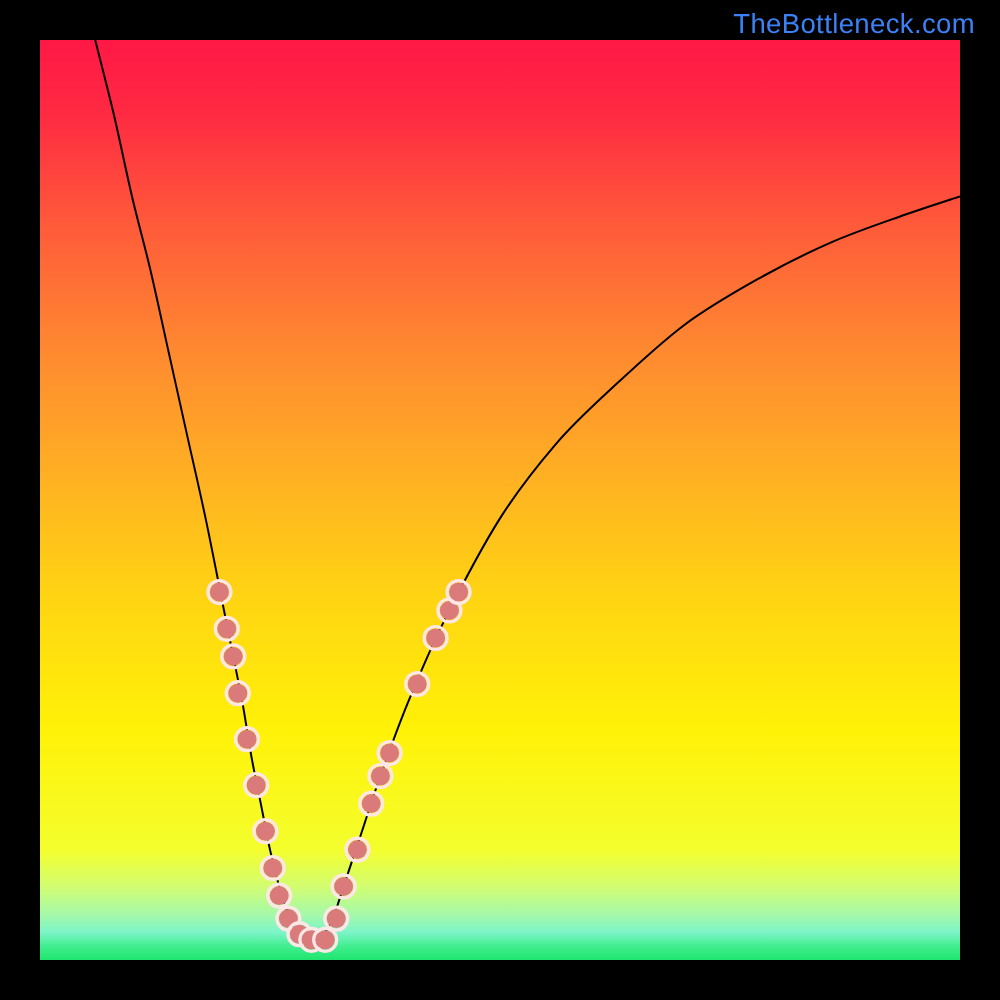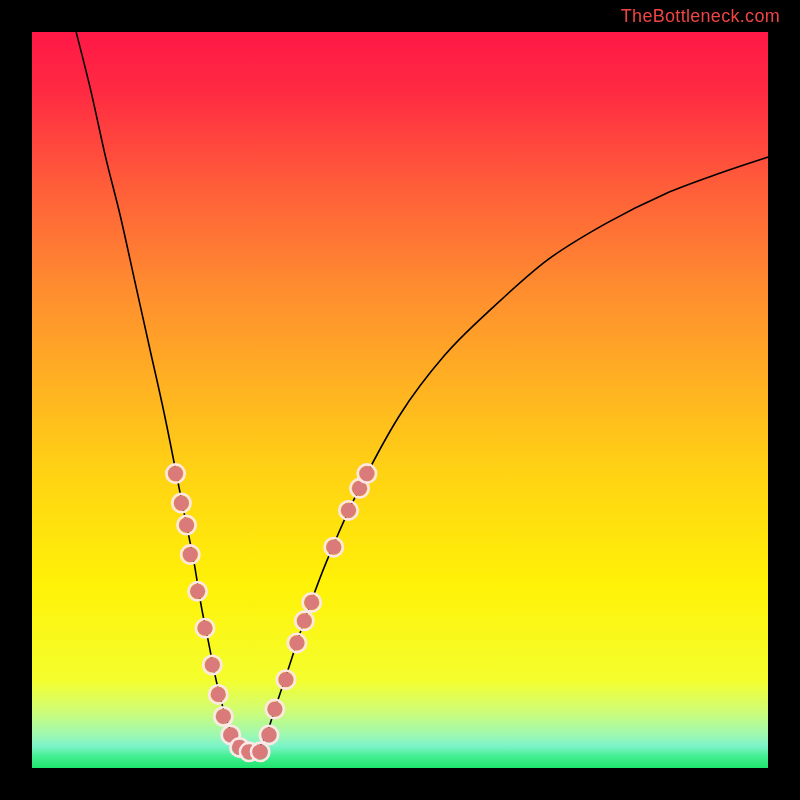--- a/index.html
+++ b/index.html
@@ -31,22 +31,22 @@
       #a6f9a8 95%,
       #7df4c9 97%,
       #41ee8f 98.5%,
       #1fe56e 100%
     );
   }
   .watermark {
     position: absolute;
     top: 6px;
     right: 20px;
-    color: #ef4444;
-    font-size: 18px;
+    color: #3b82f6;
+    font-size: 22px;
     letter-spacing: 0.3px;
     font-weight: 400;
     font-family: Arial, Helvetica, sans-serif;
   }
   svg.plot {
     position: absolute;
     left: 0;
     top: 0;
     width: 736px;
     height: 736px;

